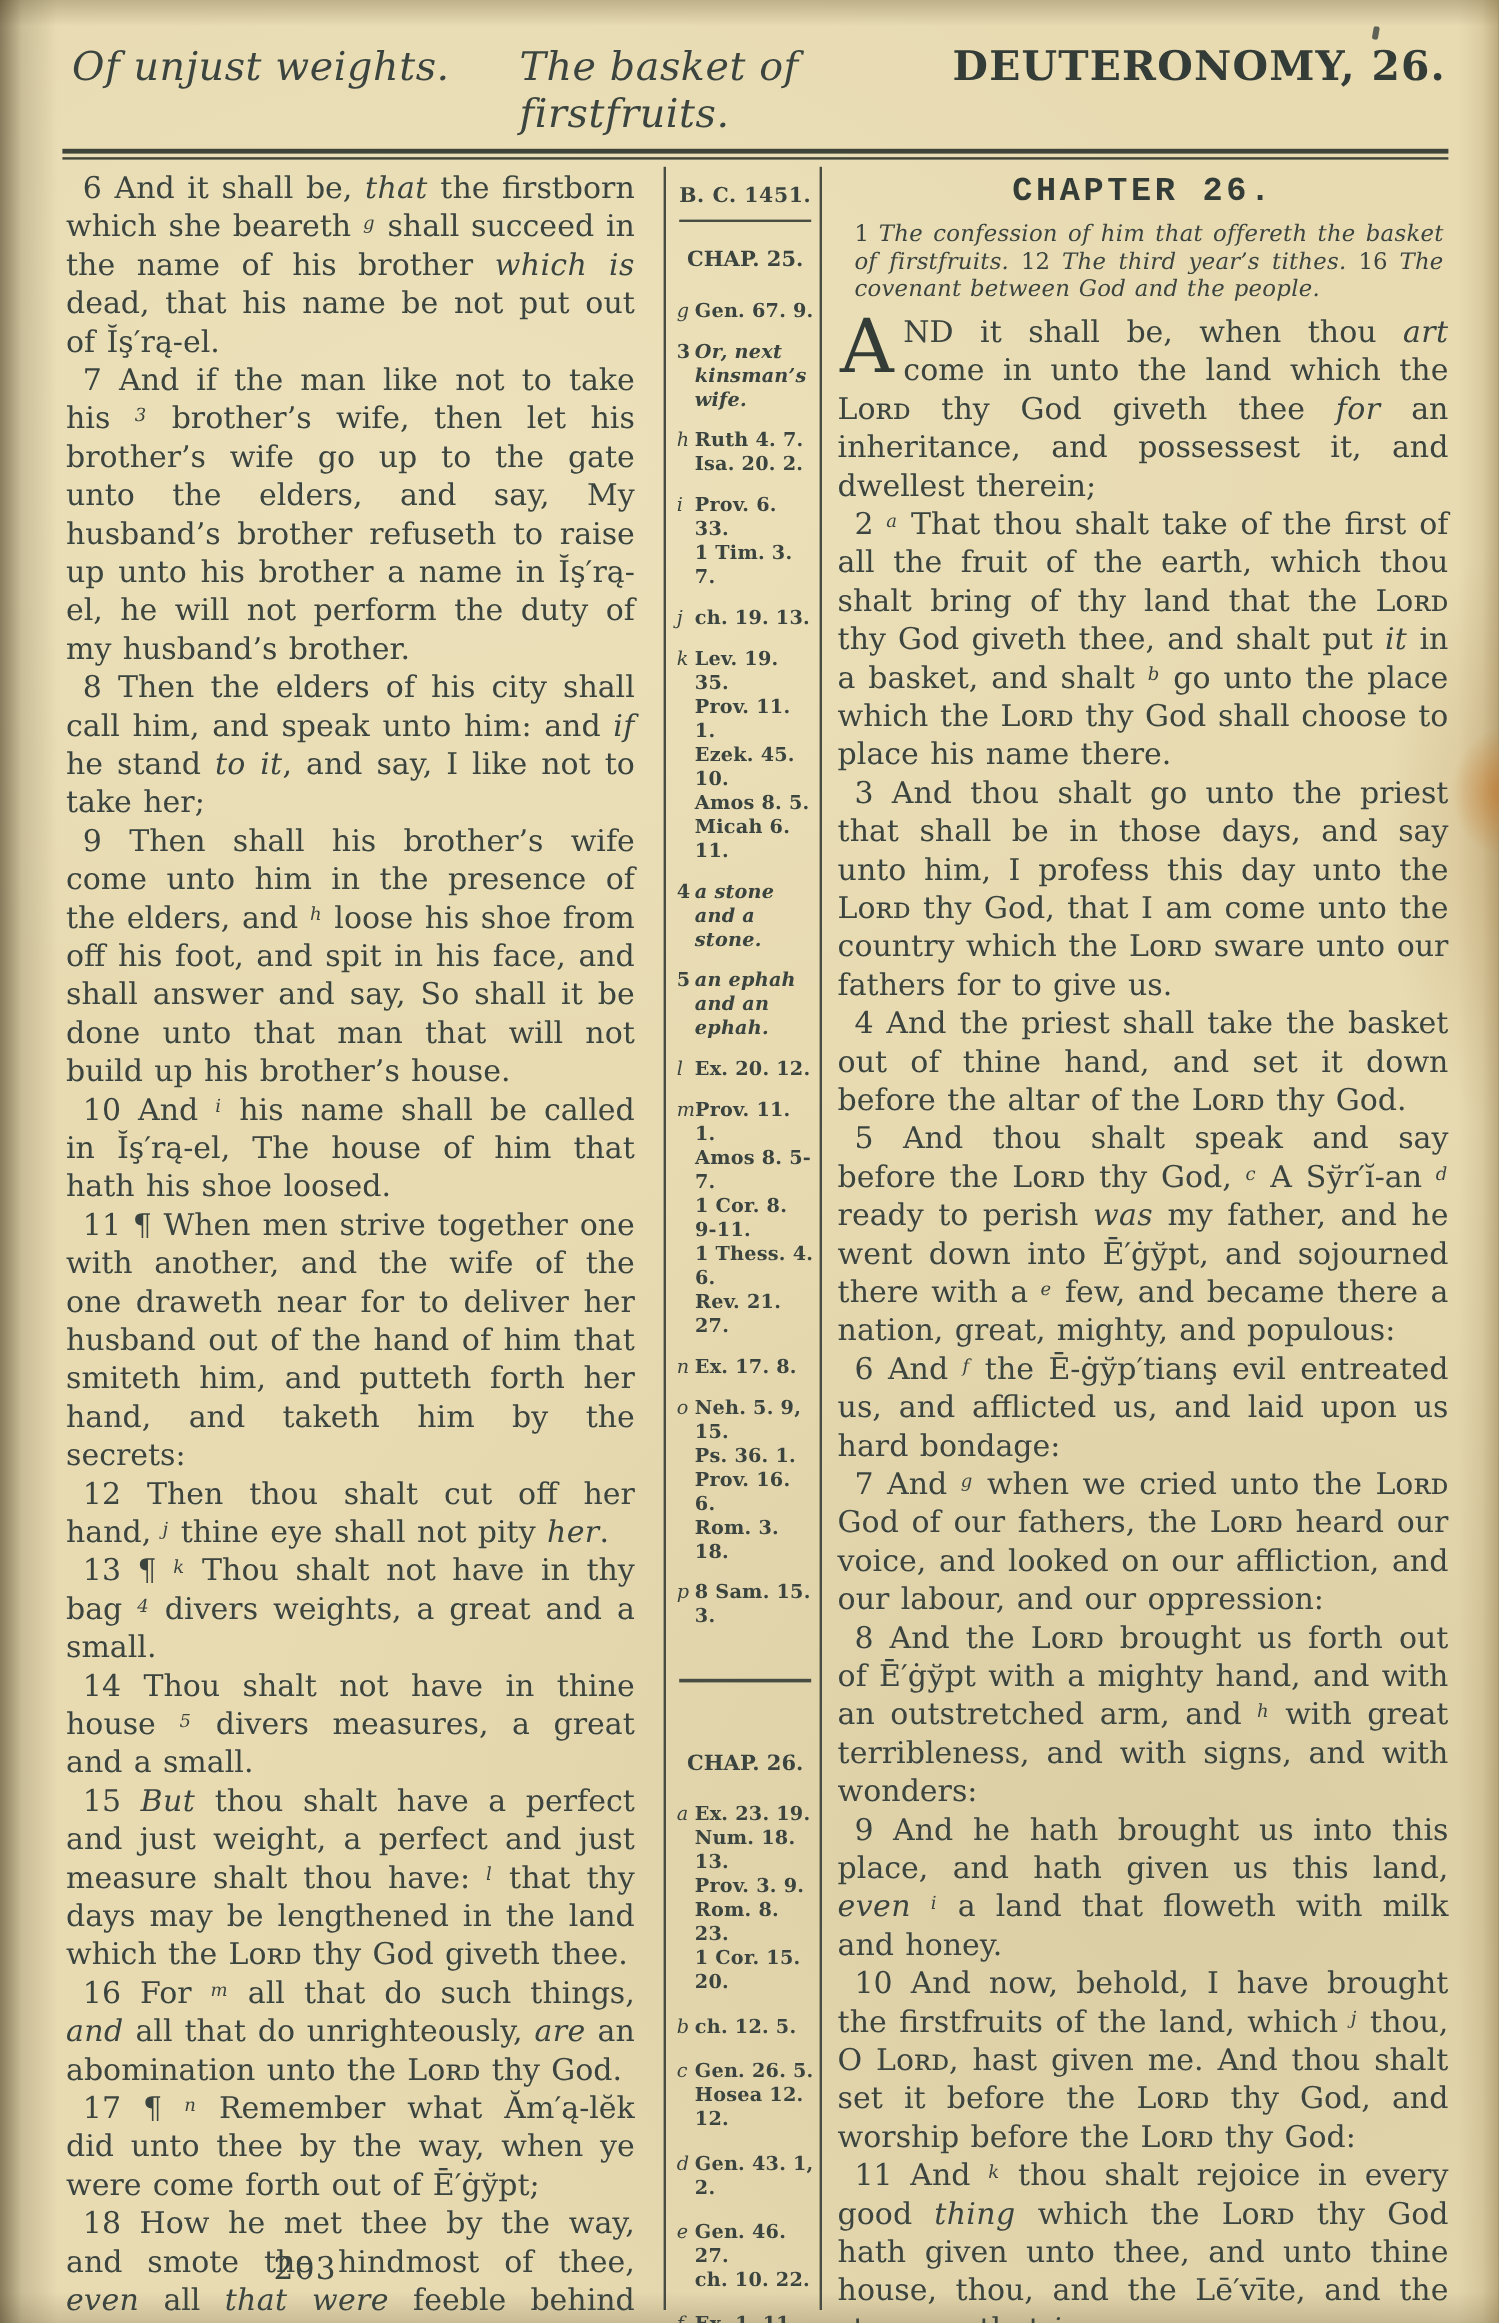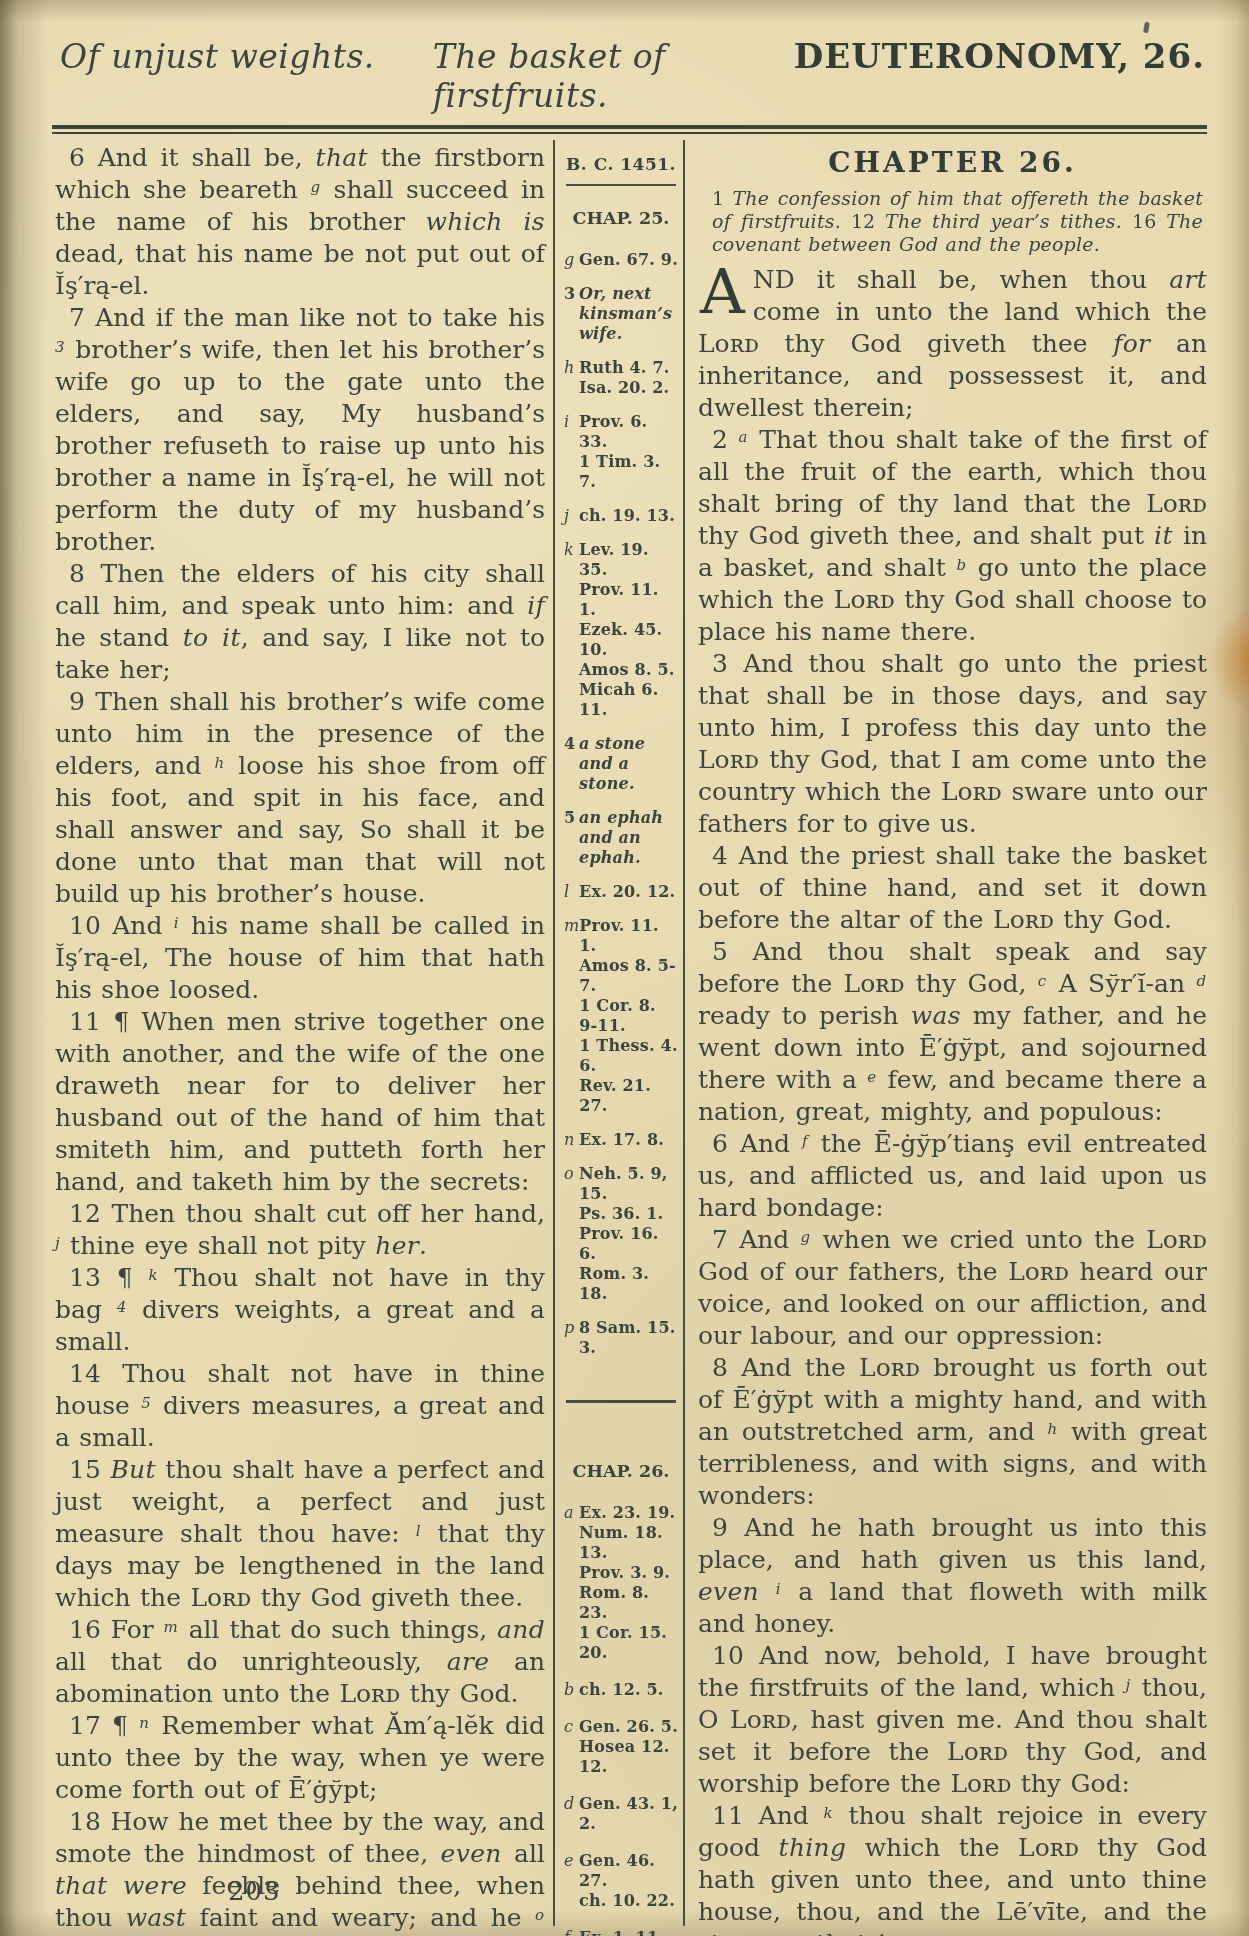--- a/index.html
+++ b/index.html
@@ -24,31 +24,31 @@
   }
   .speck{position:absolute;top:22px;left:1144px;width:5px;height:11px;background:#3b443e;border-radius:2px;transform:rotate(10deg);opacity:.8;}
   
   .header{display:flex;align-items:baseline;padding:36px 44px 8px 60px;}
   .h-left{font-style:italic;font-size:33px;letter-spacing:.5px;flex:0 0 auto;}
   .h-center{font-style:italic;font-size:33px;letter-spacing:.5px;margin-left:58px;flex:1 1 auto;}
   .h-right{font-weight:bold;font-size:34px;letter-spacing:1px;color:#333c36;flex:0 0 auto;}
   .head-rule{margin:2px 42px 0 52px;border-top:4px solid #3e4439;border-bottom:2px solid #3e4439;height:3px;}
   
   .cols{display:flex;align-items:stretch;padding:6px 40px 0 55px;height:1792px;box-sizing:border-box;}
-  .col-left{width:498px;padding:2px 8px 0 0;box-sizing:border-box;}
+  .col-left{width:498px;padding:2px 24px 0 0;box-sizing:border-box;}
   .col-mid{width:132px;box-sizing:border-box;border-left:2px solid #474d42;border-right:2px solid #474d42;padding:6px 5px 0 9px;}
   .col-right{flex:1;padding:0 2px 0 13px;box-sizing:border-box;}
   
   .verse{margin:0;font-size:25px;line-height:32px;text-align:justify;text-indent:14px;word-spacing:1.5px;}
   .verse i{letter-spacing:.3px;}
   .verse sup{font-size:15px;font-style:italic;line-height:0;vertical-align:6px;margin-right:1px;}
   .verse.first{text-indent:0;}
   .dropcap{float:left;font-size:62px;line-height:50px;padding:3px 8px 0 2px;color:#333c36;}
   
-  .chap-title{text-align:center;font-weight:bold;font-size:28px;letter-spacing:3px;margin:6px 0 8px;color:#333c36;}
+  .chap-title{text-align:center;font-weight:bold;font-size:28px;letter-spacing:3px;margin:6px 0 8px;color:#333c36;font-family:Liberation Mono, monospace;}
   .summary{font-size:19px;line-height:23px;text-align:justify;margin:0 4px 8px 14px;word-spacing:1px;}
   .summary i{letter-spacing:.2px;margin-top:37px;}
   
   .bc{text-align:center;font-weight:bold;font-size:17px;letter-spacing:.5px;margin-top:8px;}
   .bc-rule{border-top:2px solid #474d42;margin:10px 2px 22px 2px;}
   .chap{text-align:center;font-weight:bold;font-size:17.5px;margin:0 0 22px;}
   .ref{display:flex;margin-bottom:14px;}
   .ref .m{flex:0 0 15px;font-style:italic;font-size:16px;line-height:20px;}
   .ref .m.num{font-style:normal;font-weight:bold;}
   .ref .t{flex:1;font-weight:bold;font-size:16px;line-height:20px;white-space:pre-line;letter-spacing:.2px;}

